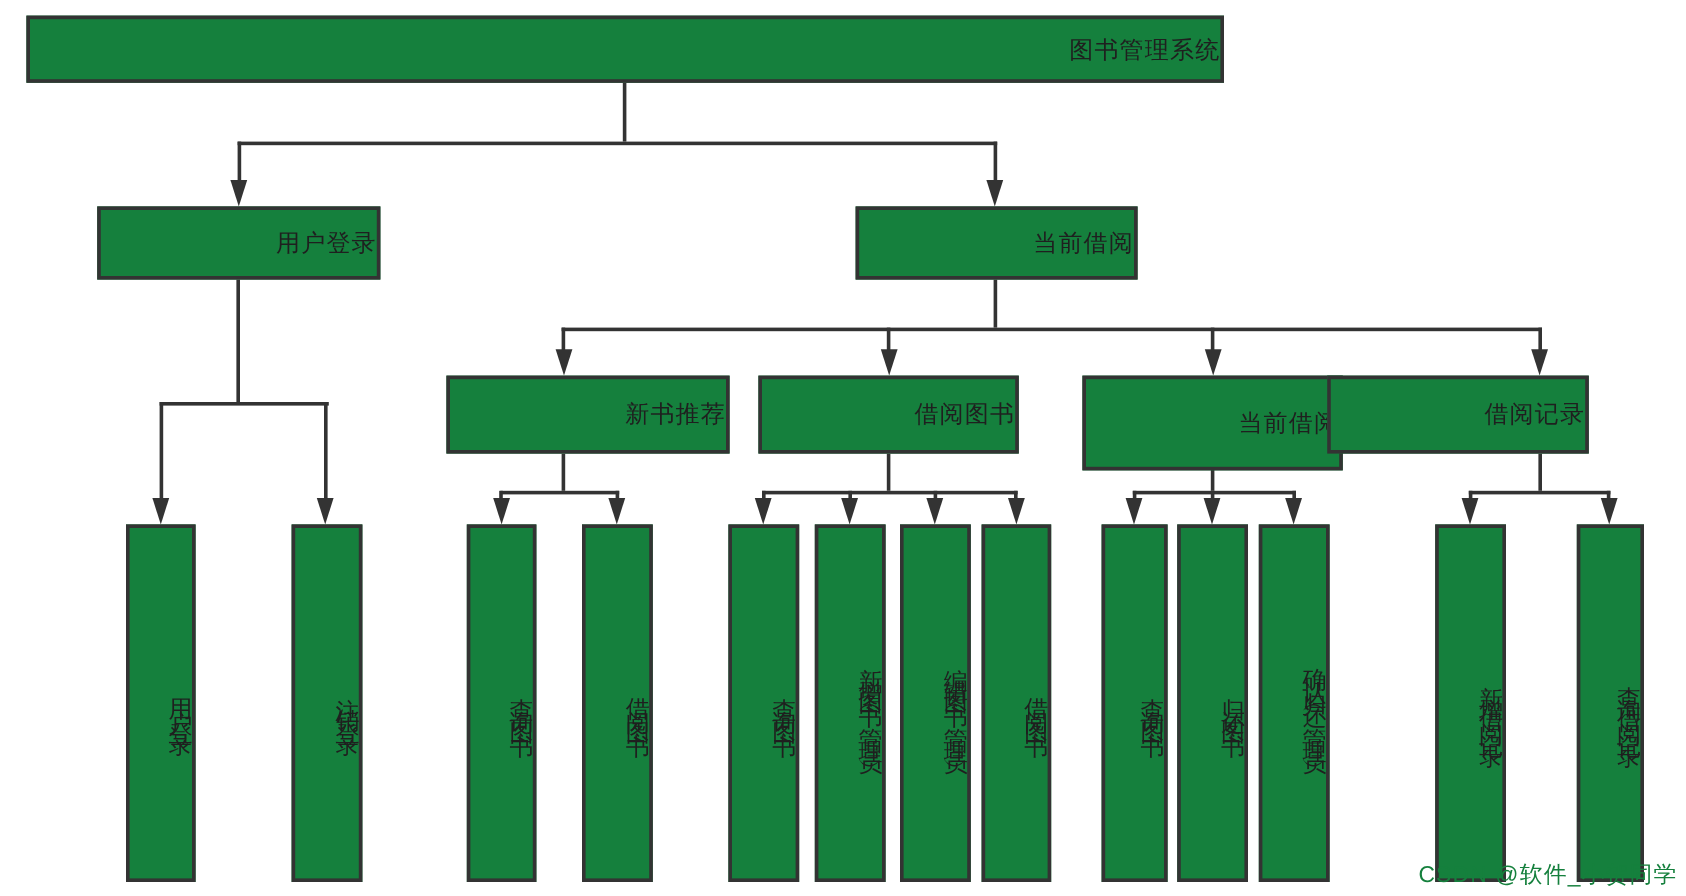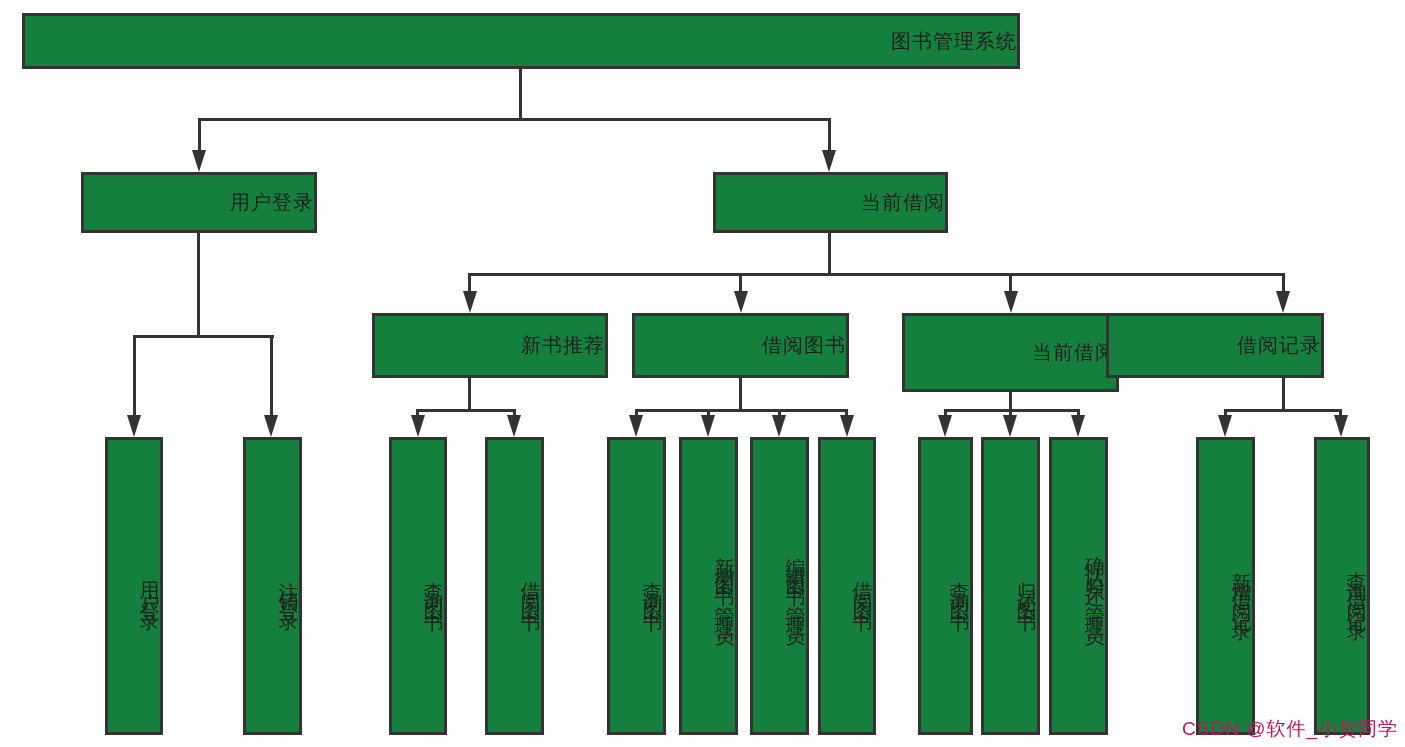--- a/index.html
+++ b/index.html
@@ -16,21 +16,21 @@
   .vbox .vtext{
     writing-mode:vertical-rl;letter-spacing:10px;line-height:1;white-space:nowrap;
   }
   .line{position:absolute;background:#333333;z-index:1;}
   .arrow{
     position:absolute;width:0;height:0;z-index:1;
     border-left:7px solid transparent;border-right:7px solid transparent;
     border-top:22px solid #333333;
   }
   .watermark{
-    position:absolute;z-index:5;font-size:19px;color:#be185d;
+    position:absolute;z-index:5;font-size:19px;color:#15803d;
     letter-spacing:1px;text-align:right;white-space:nowrap;
   }
 </style>
 </head>
 <body>
 
 <div class="canvas">
 
   <div class="box" style="left:22px;top:13px;width:998px;height:56px;">
     <span>图书管理系统</span>

